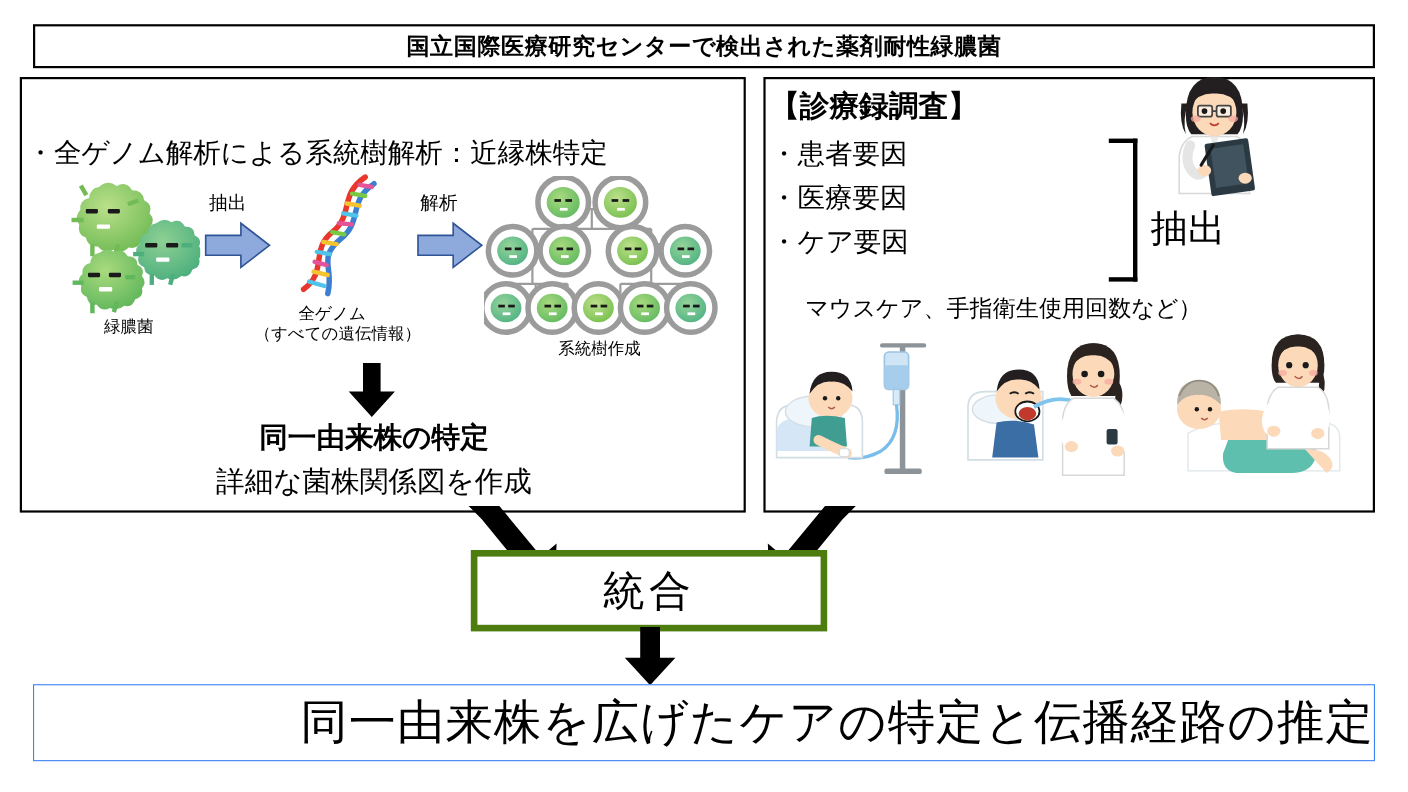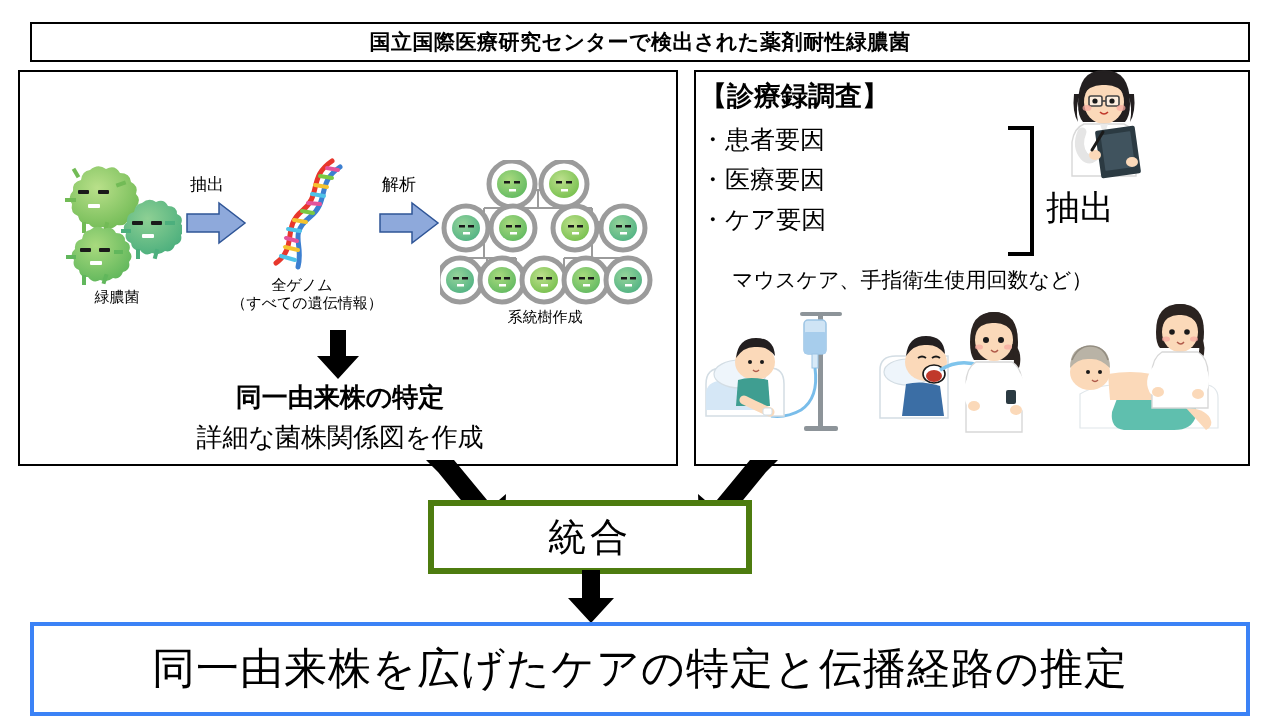--- a/index.html
+++ b/index.html
@@ -71,24 +71,24 @@
   .integrate-box {
     left: 428px; top: 500px; width: 324px; height: 74px;
     border: 6px solid #4d7c0f;
     box-sizing: border-box;
     display: flex; align-items: center; justify-content: center;
     font-size: 38px;
     letter-spacing: 4px;
     background: #fff;
   }
   .conclusion-box {
-    left: 30px; top: 622px; width: 1220px; height: 94px;
-    border: 4px solid #3b82f6;
+    left: 30px; top: 622px; width: 1220px; height: 70px;
+    border: 1px solid #3b82f6;
     box-sizing: border-box;
-    display: flex; align-items: center; justify-content: center;
+    display: flex; align-items: center; justify-content: flex-end;
     font-size: 43px;
     letter-spacing: 1px;
     background: #fff;
   }
 
   
   .blue-arrow { position: absolute; }
   .black-arrow-down { position: absolute; }
 
   .bracket {
@@ -104,20 +104,21 @@
 
 <div id="canvas">
 
   <div class="abs title-box">
     <span>国立国際医療研究センターで検出された薬剤耐性緑膿菌</span>
   </div>
 
   <div class="abs panel panel-left"></div>
 
 
+  <div class="abs bullet-line" style="left:24px; top:122px;">・全ゲノム解析による系統樹解析：近縁株特定</div>
 
   <div class="abs" style="left:52px; top:160px; width:130px; height:125px;">
     <svg width="130" height="125" viewBox="0 0 130 125">
       <defs>
         <radialGradient id="bgr1" cx="40%" cy="35%" r="70%">
           <stop offset="0%" stop-color="#b9e08a"></stop>
           <stop offset="100%" stop-color="#72bb56"></stop>
         </radialGradient>
         <radialGradient id="bgr2" cx="40%" cy="35%" r="70%">
           <stop offset="0%" stop-color="#8ed094"></stop>

